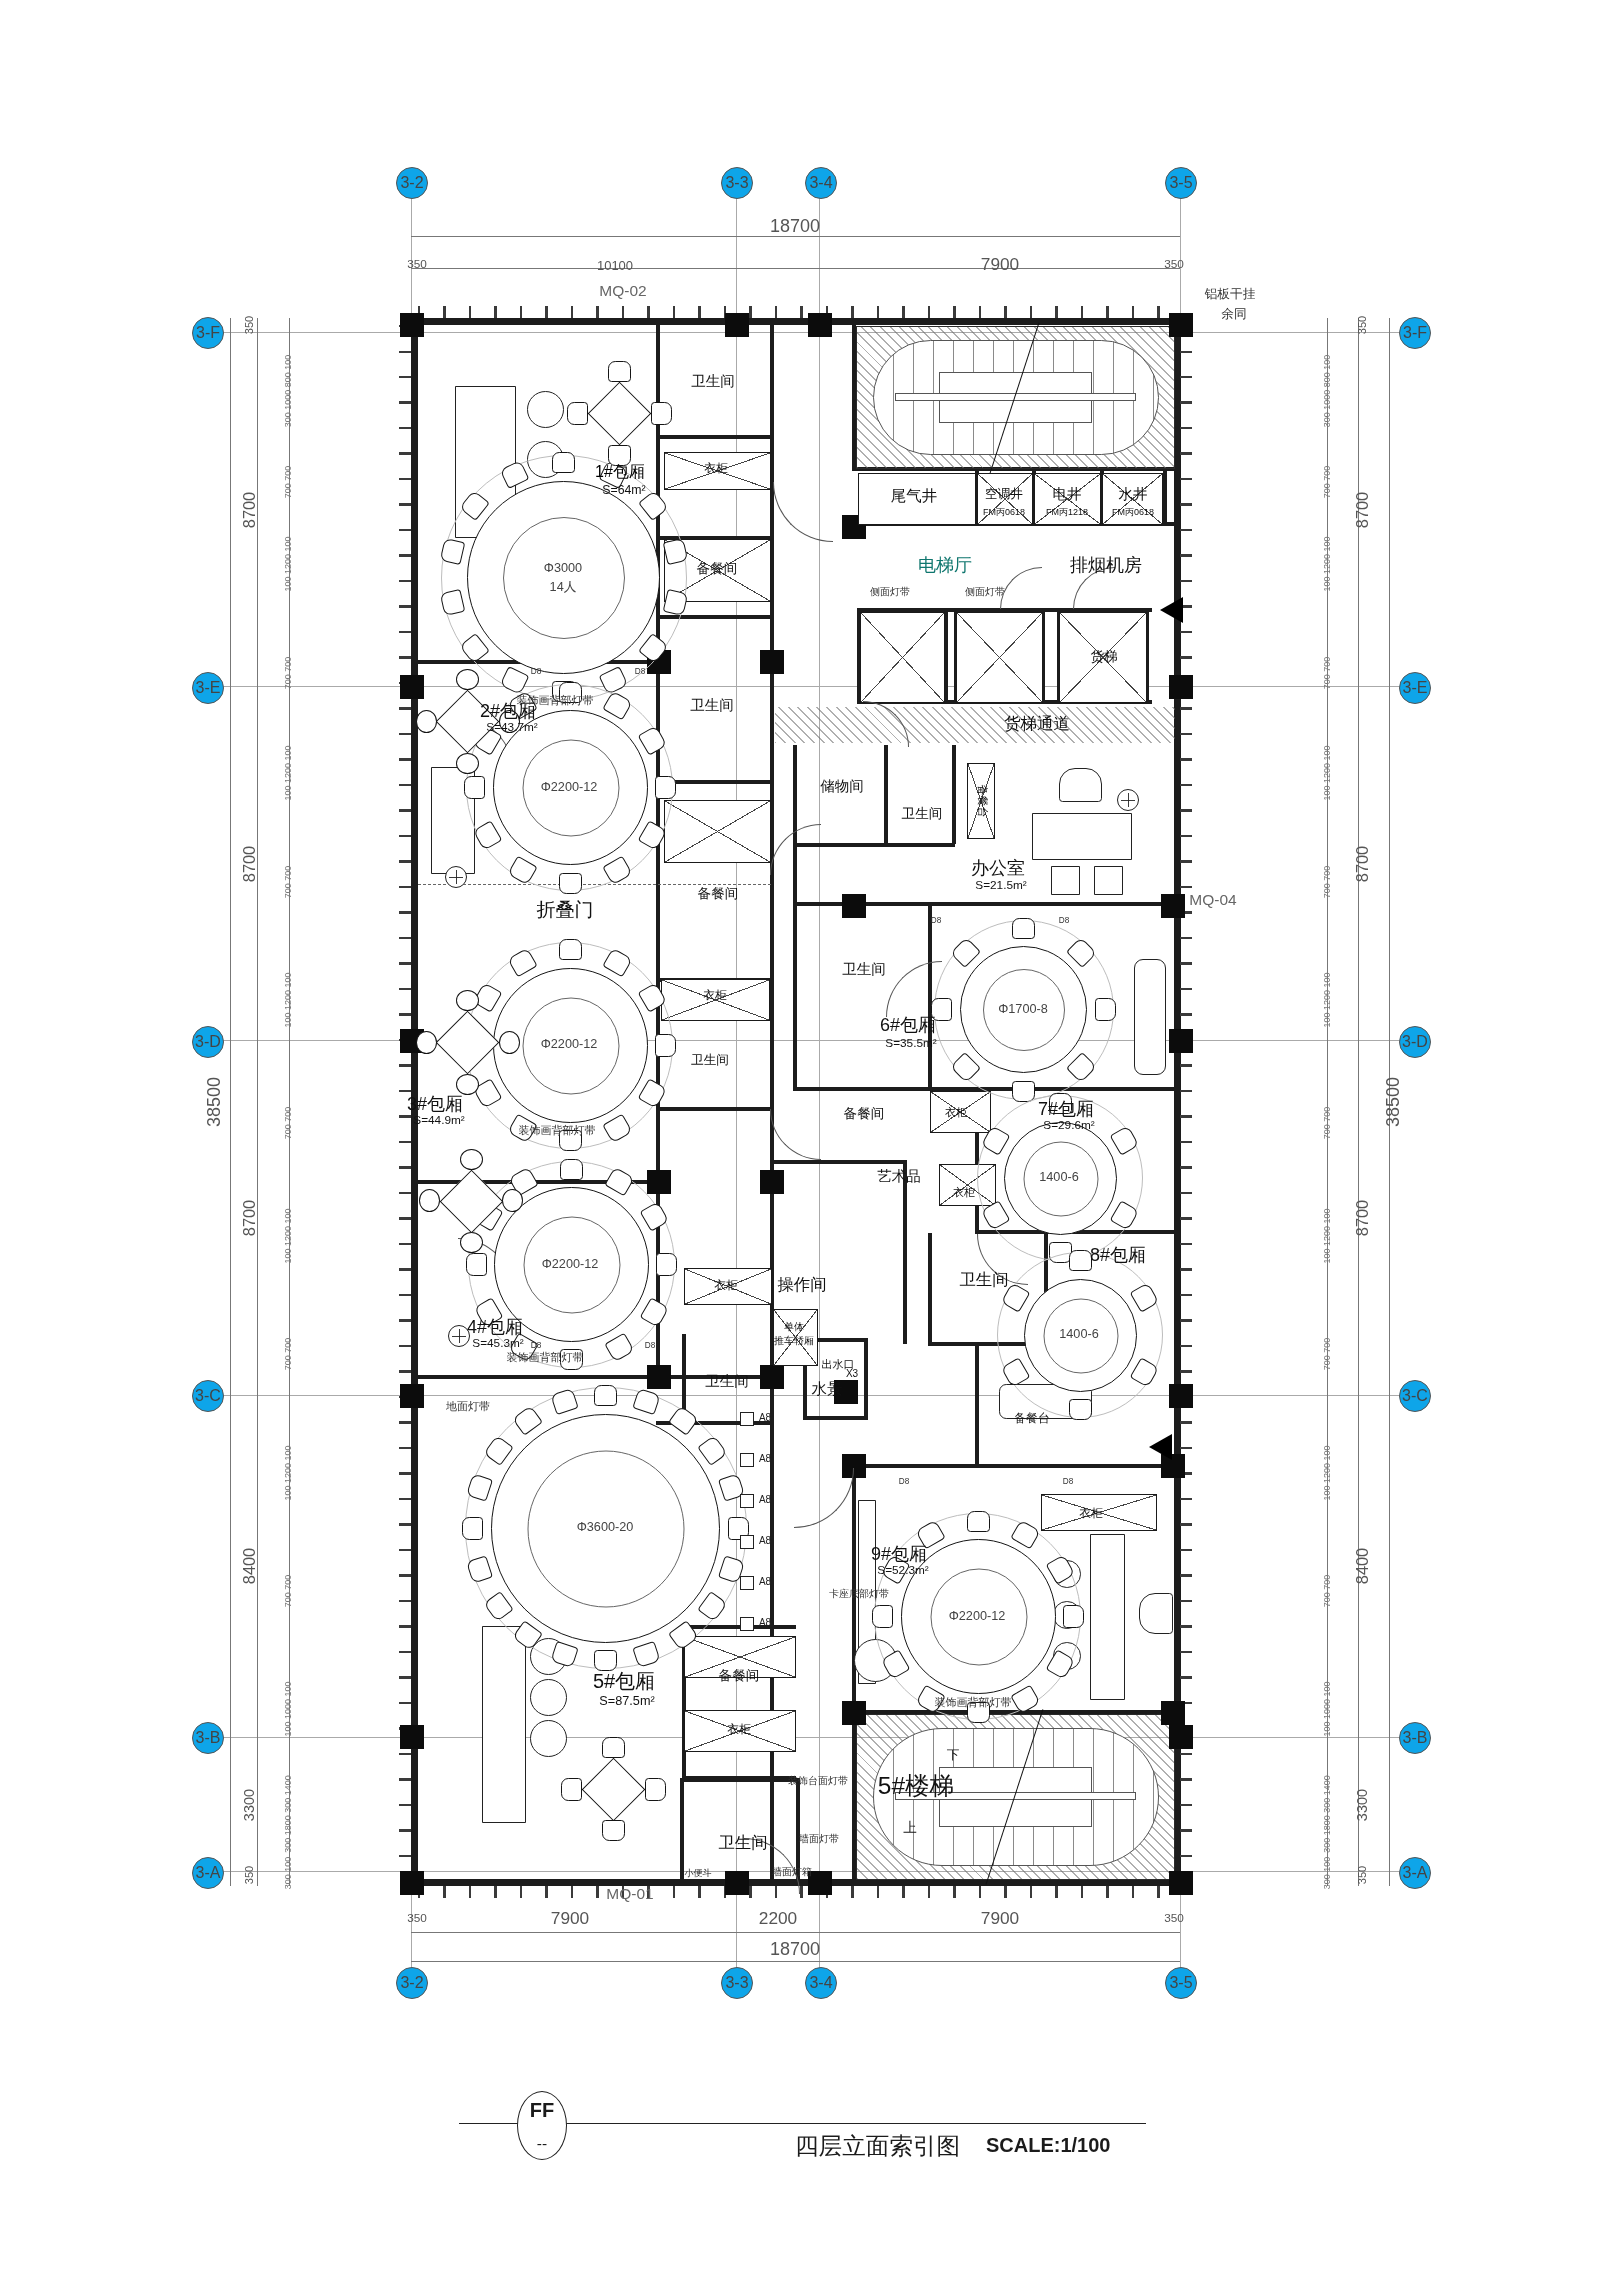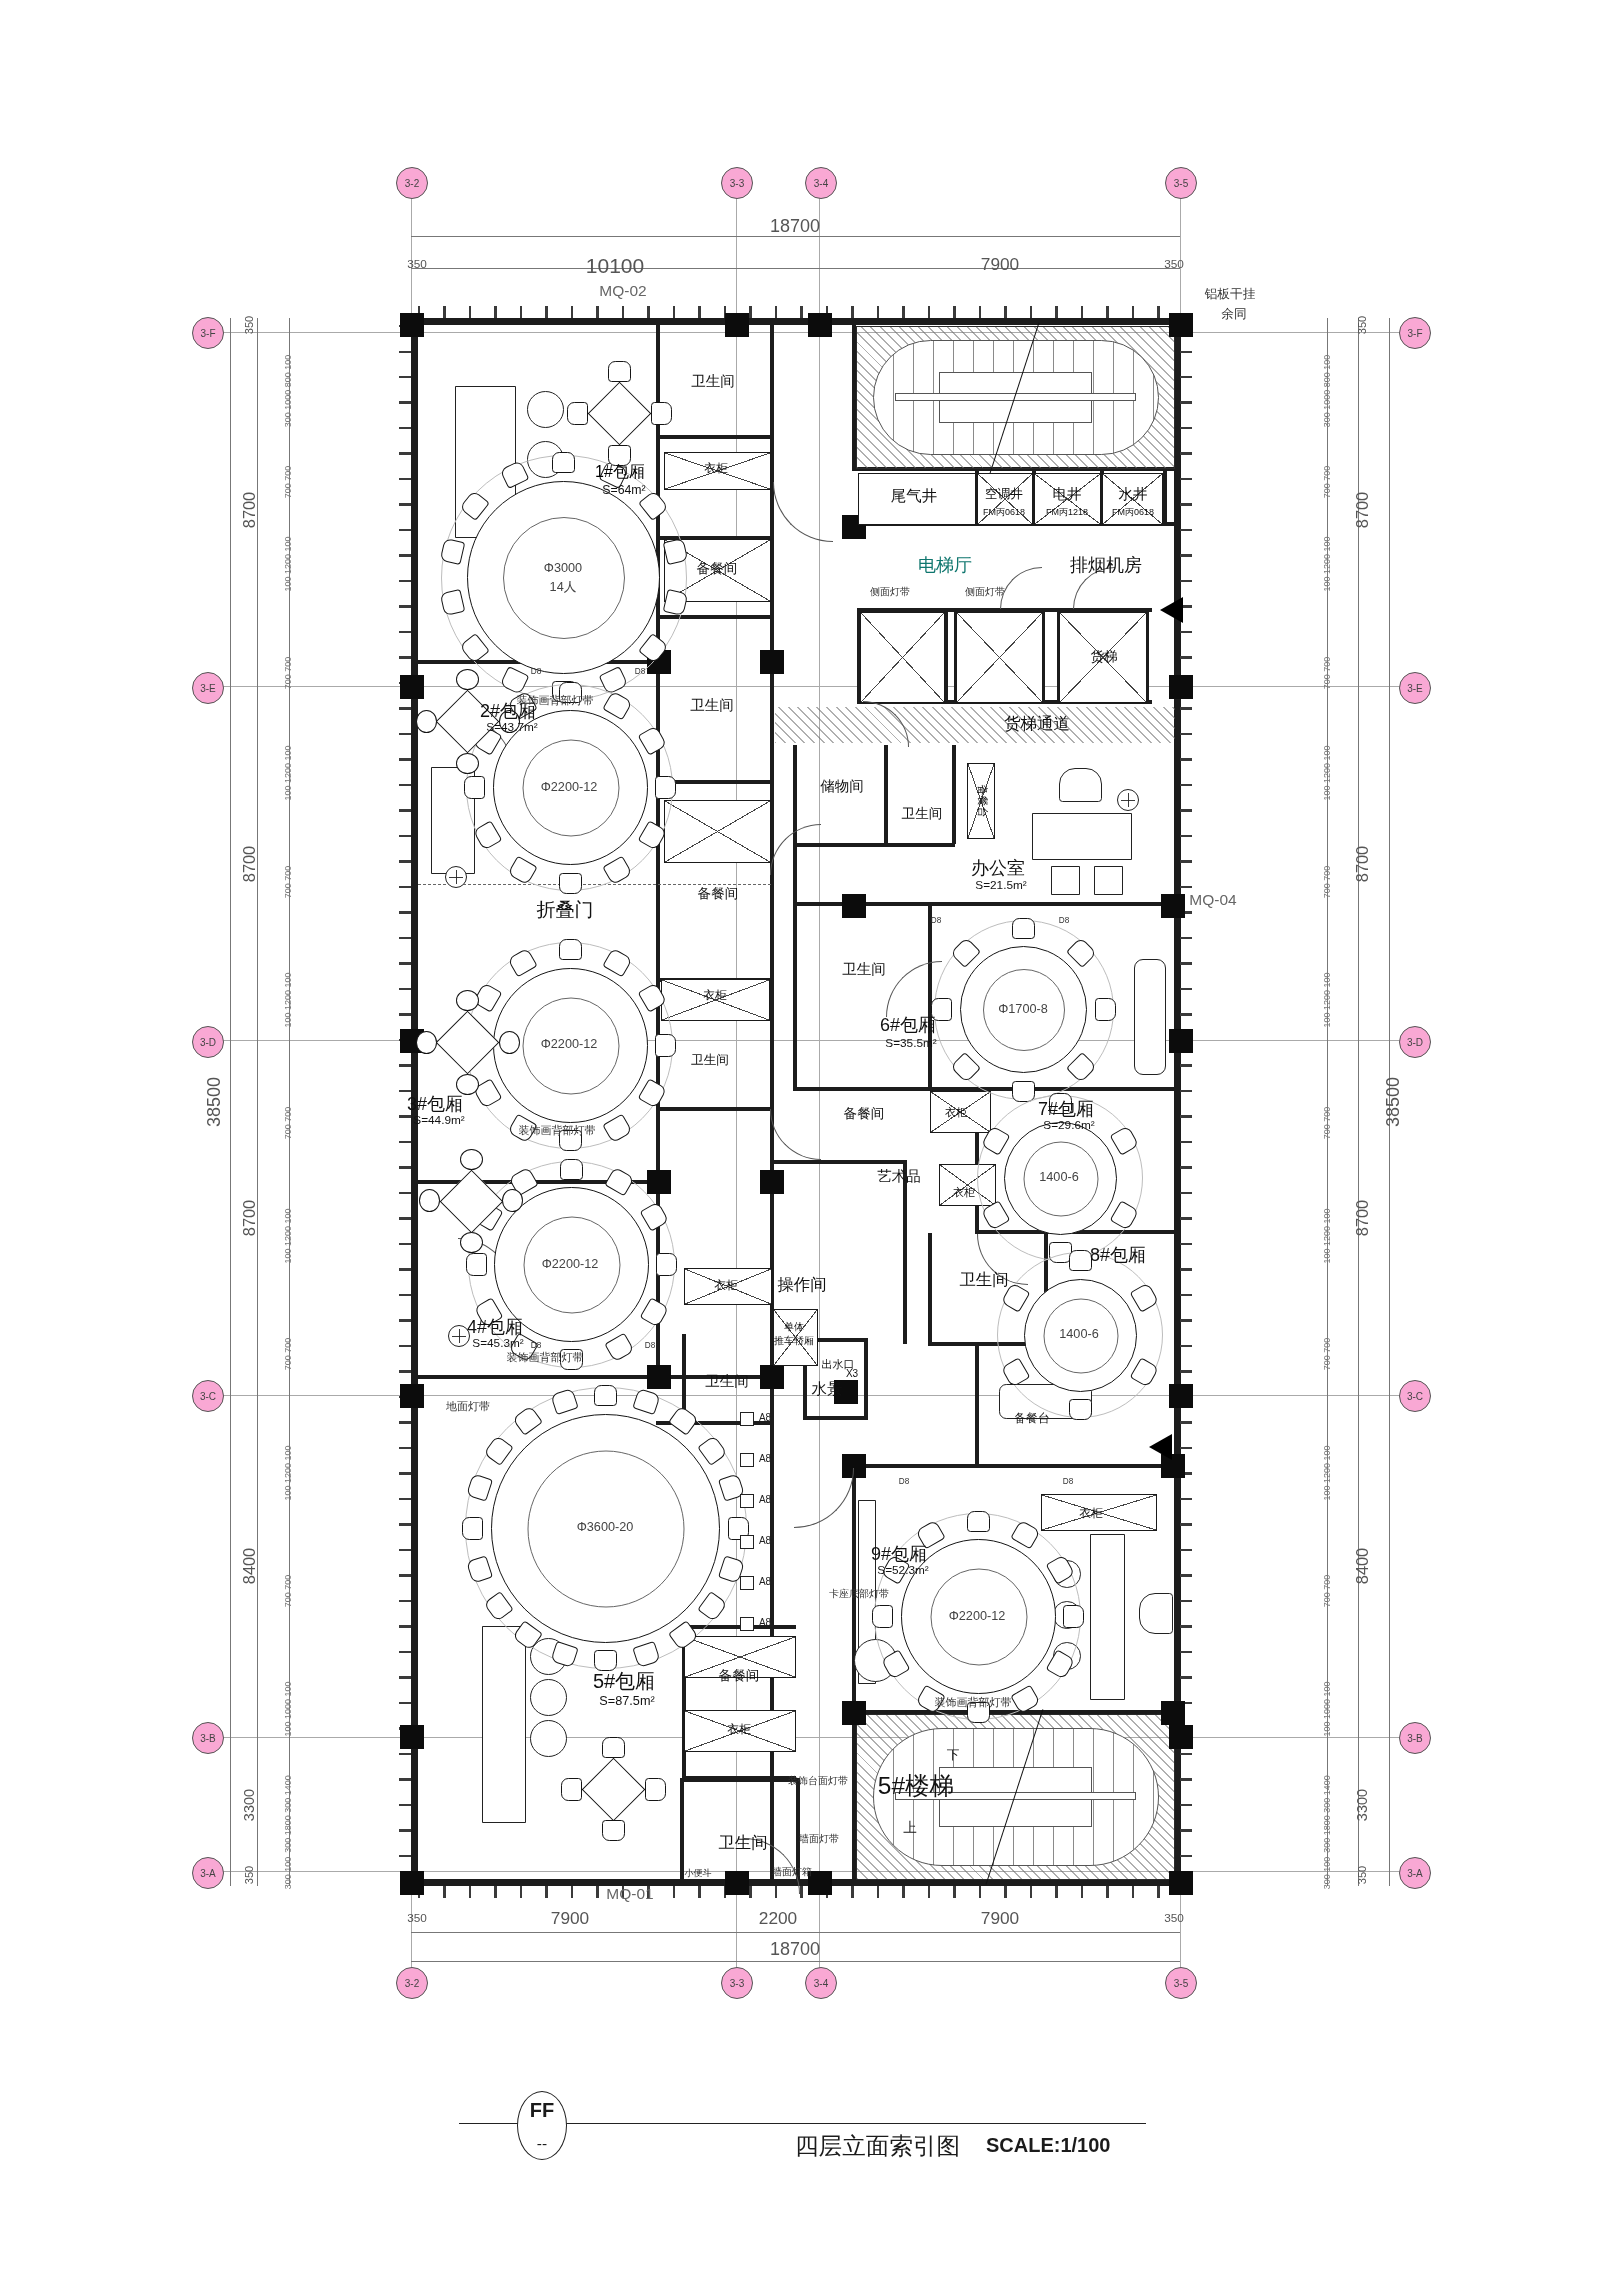--- a/index.html
+++ b/index.html
@@ -6,22 +6,22 @@
   #sheet{position:relative;width:1624px;height:2296px;background:#ffffff;overflow:hidden;
          font-family:"Liberation Sans","DejaVu Sans",sans-serif;color:#1b1b1b;}
   #plan{position:absolute;left:0;top:0;width:100%;height:100%;}
   .ln,.wall,.col,.hatch,.dash,.tick-v,.tick-h{position:absolute;}
   .wall{background:#1c1c1c;}
   .col{background:#0c0c0c;}
   .hatch{background:repeating-linear-gradient(45deg,rgba(110,110,110,.55) 0 1.4px,transparent 1.4px 6.8px);}
   .dash{border-top:1.4px dashed #666;height:0;}
   .tick-v{background:repeating-linear-gradient(180deg,#3a3a3a 0 2.3px,transparent 2.3px 25.5px);}
   .tick-h{background:repeating-linear-gradient(90deg,#3a3a3a 0 2.3px,transparent 2.3px 25.5px);}
-  .bub{position:absolute;width:30px;height:30px;border:1.4px solid #555;border-radius:50%;background:#f9a8d4;
-       display:flex;align-items:center;justify-content:center;font-size:10px;color:#444;}
+  .bub{position:absolute;width:30px;height:30px;border:1.4px solid #555;border-radius:50%;background:#0ea5e9;
+       display:flex;align-items:center;justify-content:center;font-size:16px;color:#444;}
   .ann{position:absolute;transform:translate(-50%,-50%);white-space:nowrap;line-height:1;}
   .tbl{position:absolute;border:1.4px solid #151515;border-radius:50%;background:#fff;}
   .ring{position:absolute;border:0.9px solid #666;border-radius:50%;}
   .halo{position:absolute;border:0.7px solid #bdbdbd;border-radius:50%;}
   .chair{position:absolute;width:21px;height:19px;border:1.4px solid #151515;border-radius:3.6px 3.6px 7.3px 7.3px;background:#fff;}
   .stoolch{border-radius:50%;}
   .xbox{position:absolute;border:1.4px solid #1a1a1a;background:
     linear-gradient(to top right,transparent calc(50% - 0.5px),#444 calc(50% - 0.5px),#444 calc(50% + 0.5px),transparent calc(50% + 0.5px)),
     linear-gradient(to bottom right,transparent calc(50% - 0.5px),#444 calc(50% - 0.5px),#444 calc(50% + 0.5px),transparent calc(50% + 0.5px)),#fff;}
   .plainbox{position:absolute;border:1.4px solid #1a1a1a;background:#fff;}
@@ -470,21 +470,21 @@
       <div class="ann" style="left: 1327px; top: 1123px; font-size: 9px; color: rgb(119, 119, 119); transform: translate(-50%, -50%) rotate(-90deg);">700 700</div>
       <div class="ann" style="left: 1327px; top: 1236px; font-size: 9px; color: rgb(119, 119, 119); transform: translate(-50%, -50%) rotate(-90deg);">100 1200 100</div>
       <div class="ann" style="left: 1327px; top: 1354px; font-size: 9px; color: rgb(119, 119, 119); transform: translate(-50%, -50%) rotate(-90deg);">700 700</div>
       <div class="ann" style="left: 1327px; top: 1473px; font-size: 9px; color: rgb(119, 119, 119); transform: translate(-50%, -50%) rotate(-90deg);">100 1200 100</div>
       <div class="ann" style="left: 1327px; top: 1591px; font-size: 9px; color: rgb(119, 119, 119); transform: translate(-50%, -50%) rotate(-90deg);">700 700</div>
       <div class="ann" style="left: 1327px; top: 1709px; font-size: 9px; color: rgb(119, 119, 119); transform: translate(-50%, -50%) rotate(-90deg);">100 1000 100</div>
       <div class="ann" style="left: 1327px; top: 1814px; font-size: 9px; color: rgb(119, 119, 119); transform: translate(-50%, -50%) rotate(-90deg);">300 1800 300 1400</div>
       <div class="ann" style="left: 1327px; top: 1873px; font-size: 9px; color: rgb(119, 119, 119); transform: translate(-50%, -50%) rotate(-90deg);">300 100</div>
       <div class="ann" style="left: 795px; top: 226px; font-size: 18px; color: rgb(85, 85, 85);">18700</div>
       <div class="ann" style="left: 417px; top: 265px; font-size: 11.8px; color: rgb(85, 85, 85);">350</div>
-      <div class="ann" style="left: 615px; top: 265px; font-size: 21px; color: rgb(85, 85, 85);">10100</div>
+      <div class="ann" style="left: 615px; top: 265px; font-size: 13px; color: rgb(85, 85, 85);">10100</div>
       <div class="ann" style="left: 1000px; top: 265px; font-size: 17.3px; color: rgb(85, 85, 85);">7900</div>
       <div class="ann" style="left: 1174px; top: 265px; font-size: 11.8px; color: rgb(85, 85, 85);">350</div>
       <div class="ann" style="left: 623px; top: 291px; font-size: 15.5px; color: rgb(102, 102, 102);">MQ-02</div>
       <div class="ann" style="left: 1230px; top: 294px; font-size: 12.7px; color: rgb(51, 51, 51);">铝板干挂</div>
       <div class="ann" style="left: 1234px; top: 314px; font-size: 12.7px; color: rgb(51, 51, 51);">余同</div>
       <div class="ann" style="left: 630px; top: 1894px; font-size: 15.5px; color: rgb(102, 102, 102);">MQ-01</div>
       <div class="ann" style="left: 417px; top: 1919px; font-size: 11.8px; color: rgb(85, 85, 85);">350</div>
       <div class="ann" style="left: 570px; top: 1919px; font-size: 17.3px; color: rgb(85, 85, 85);">7900</div>
       <div class="ann" style="left: 778px; top: 1919px; font-size: 17.3px; color: rgb(85, 85, 85);">2200</div>
       <div class="ann" style="left: 1000px; top: 1919px; font-size: 17.3px; color: rgb(85, 85, 85);">7900</div>

